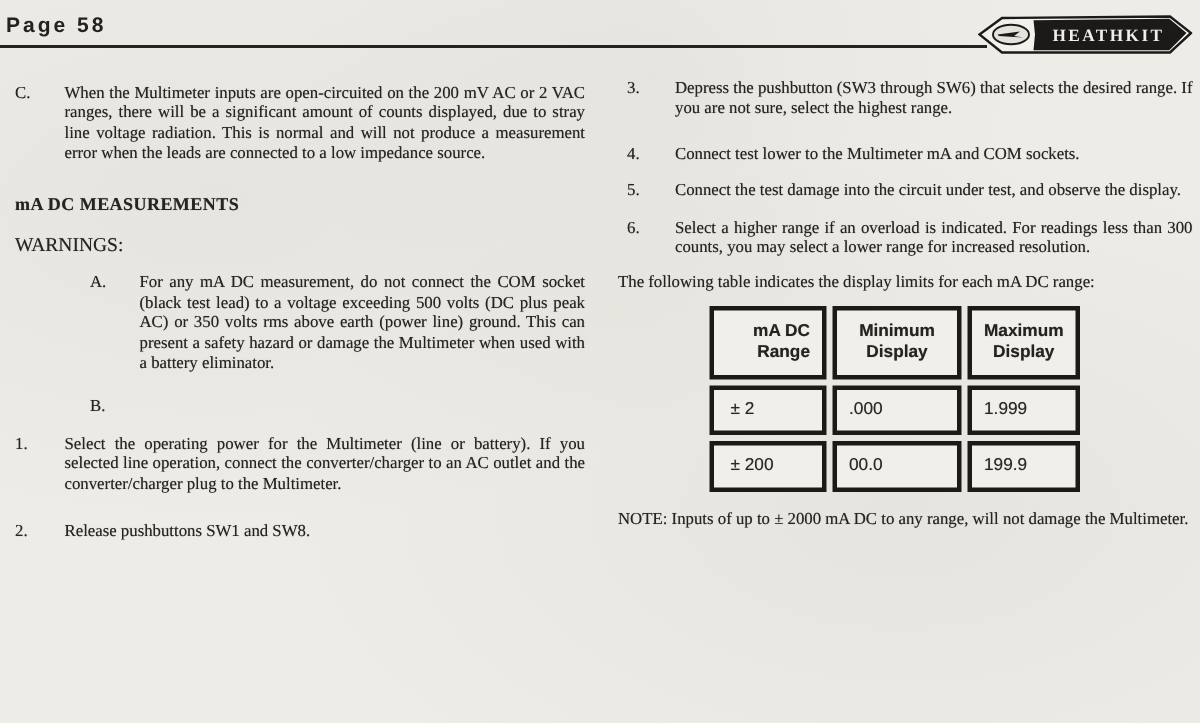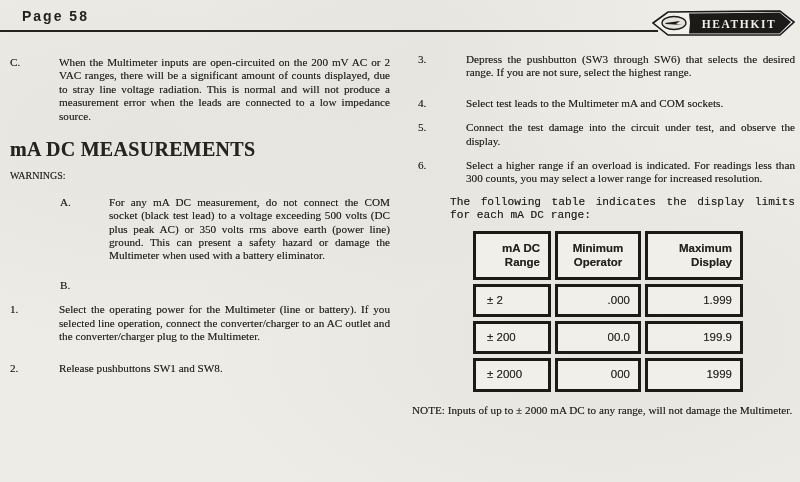--- a/index.html
+++ b/index.html
@@ -9,71 +9,71 @@
       radial-gradient(ellipse at 18% 28%, rgba(90,85,75,0.05), transparent 45%),
       radial-gradient(ellipse at 75% 70%, rgba(90,85,75,0.05), transparent 50%),
       radial-gradient(ellipse at 55% 10%, rgba(90,85,75,0.04), transparent 40%),
       #edece7;
     font-family:"Liberation Serif", serif;
     color:#262420;
     overflow:hidden;
   }
   .page *{box-sizing:border-box;}
   .page-label{
-    position:absolute;left:22px;top:8px;
+    position:absolute;left:4px;top:8px;
     font-family:"Liberation Sans", sans-serif;
     font-weight:bold;font-size:14px;letter-spacing:2px;color:#232220;
   }
   .header-rule{
     position:absolute;left:0;top:30px;width:658px;height:2px;
     background:#242320;
   }
   .logo{position:absolute;left:652px;top:10px;width:143px;height:26px;}
   .col{
     position:absolute;
     font-size:11.2px;line-height:13.4px;text-align:justify;
     text-shadow:0 0 0.5px rgba(40,36,30,0.55);
   }
   .col-left{left:10px;top:56px;width:380px;}
   .col-right{left:412px;top:53px;width:383px;}
   .item{display:flex;}
   .item .num{flex:0 0 33px;text-align:left;}
   .col-right .item .num{flex:0 0 38px;padding-left:6px;}
-  .item .body{flex:1;margin-left:16px;}
+  .item .body{flex:1;}
   .indent-item{margin-left:50px;}
   .sec-heading{
-    font-weight:bold;font-size:20px;letter-spacing:0.3px;
+    font-weight:bold;font-size:12px;letter-spacing:0.3px;
     margin:0 0 13px 0;text-align:left;
   }
-  .warn-label{margin:0 0 13px 0;font-size:10px;text-align:left;}
+  .warn-label{margin:0 0 13px 0;font-size:13px;text-align:left;}
   .gap-a{margin-bottom:20px;}
   .gap-b{margin-bottom:16px;}
   .gap-c{margin-bottom:11px;}
   .gap-d{margin-bottom:10px;}
   .gap-e{margin-bottom:18px;}
   .gap-f{margin-bottom:17px;}
-  .table-intro{margin-left:38px;margin-bottom:4px;font-family:Liberation Mono, monospace;}
+  .table-intro{margin-bottom:4px;}
   table.limits{
     border-collapse:separate;border-spacing:4px;
     margin-left:57px;
     font-family:"Liberation Sans", sans-serif;
   }
   table.limits th, table.limits td{
     border:3px solid #1b1a17;background:#f0efe9;
   }
   table.limits th{
     font-size:11.5px;font-weight:bold;white-space:pre-line;
     padding:7px 8px 8px 8px;line-height:14px;vertical-align:middle;
     text-align:center;color:#24231f;
   }
   table.limits th.c1{text-align:right;padding-left:11px;width:78px;}
   table.limits th.c2{width:86px;}
-  table.limits th.c3{width:98px;text-align:right;}
+  table.limits th.c3{width:75px;}
   table.limits td{
-    font-size:11.5px;padding:7px 8px;text-align:right;color:#2a2824;
+    font-size:11.5px;padding:7px 8px;text-align:left;color:#2a2824;
   }
   table.limits td.c1{text-align:left;padding-left:11px;}
   .note{margin-top:8px;}
 </style>
 </head>
 <body>
 
 <div class="page">
 
   <div class="page-label">Page 58</div>
@@ -122,62 +122,57 @@
 
   <div class="col col-right">
 
     <div class="item gap-f">
       <span class="num">3.</span>
       <span class="body">Depress the pushbutton (SW3 through SW6) that selects the desired range. If you are not sure, select the highest range.</span>
     </div>
 
     <div class="item gap-c">
       <span class="num">4.</span>
-      <span class="body">Select test leads to the Multimeter mA and COM sockets.</span>
+      <span class="body">Connect test lower to the Multimeter mA and COM sockets.</span>
     </div>
 
     <div class="item gap-c">
       <span class="num">5.</span>
       <span class="body">Connect the test damage into the circuit under test, and observe the display.</span>
     </div>
 
     <div class="item gap-d">
       <span class="num">6.</span>
       <span class="body">Select a higher range if an overload is indicated. For readings less than 300 counts, you may select a lower range for increased resolution.</span>
     </div>
 
     <div class="table-intro">The following table indicates the display limits for each mA DC range:</div>
 
     <table class="limits">
       <thead>
         <tr>
           <th class="c1">mA DC
 Range</th>
           <th class="c2">Minimum
-Operator</th>
+Display</th>
           <th class="c3">Maximum
 Display</th>
         </tr>
       </thead>
       <tbody>
         <tr>
           <td class="c1">± 2</td>
           <td>.000</td>
           <td>1.999</td>
         </tr>
         <tr>
           <td class="c1">± 200</td>
           <td>00.0</td>
           <td>199.9</td>
         </tr>
-        <tr>
-          <td class="c1">± 2000</td>
-          <td>000</td>
-          <td>1999</td>
-        </tr>
       </tbody>
     </table>
 
     <div class="note">NOTE: Inputs of up to ± 2000 mA DC to any range, will not damage the Multimeter.</div>
 
   </div>
 
 </div>
 
 </body></html>

